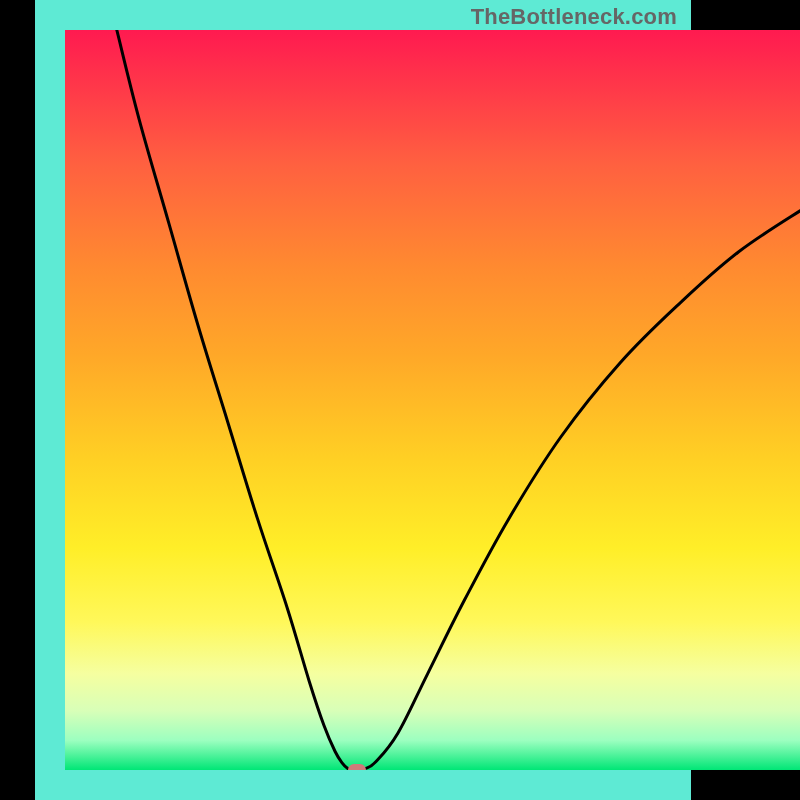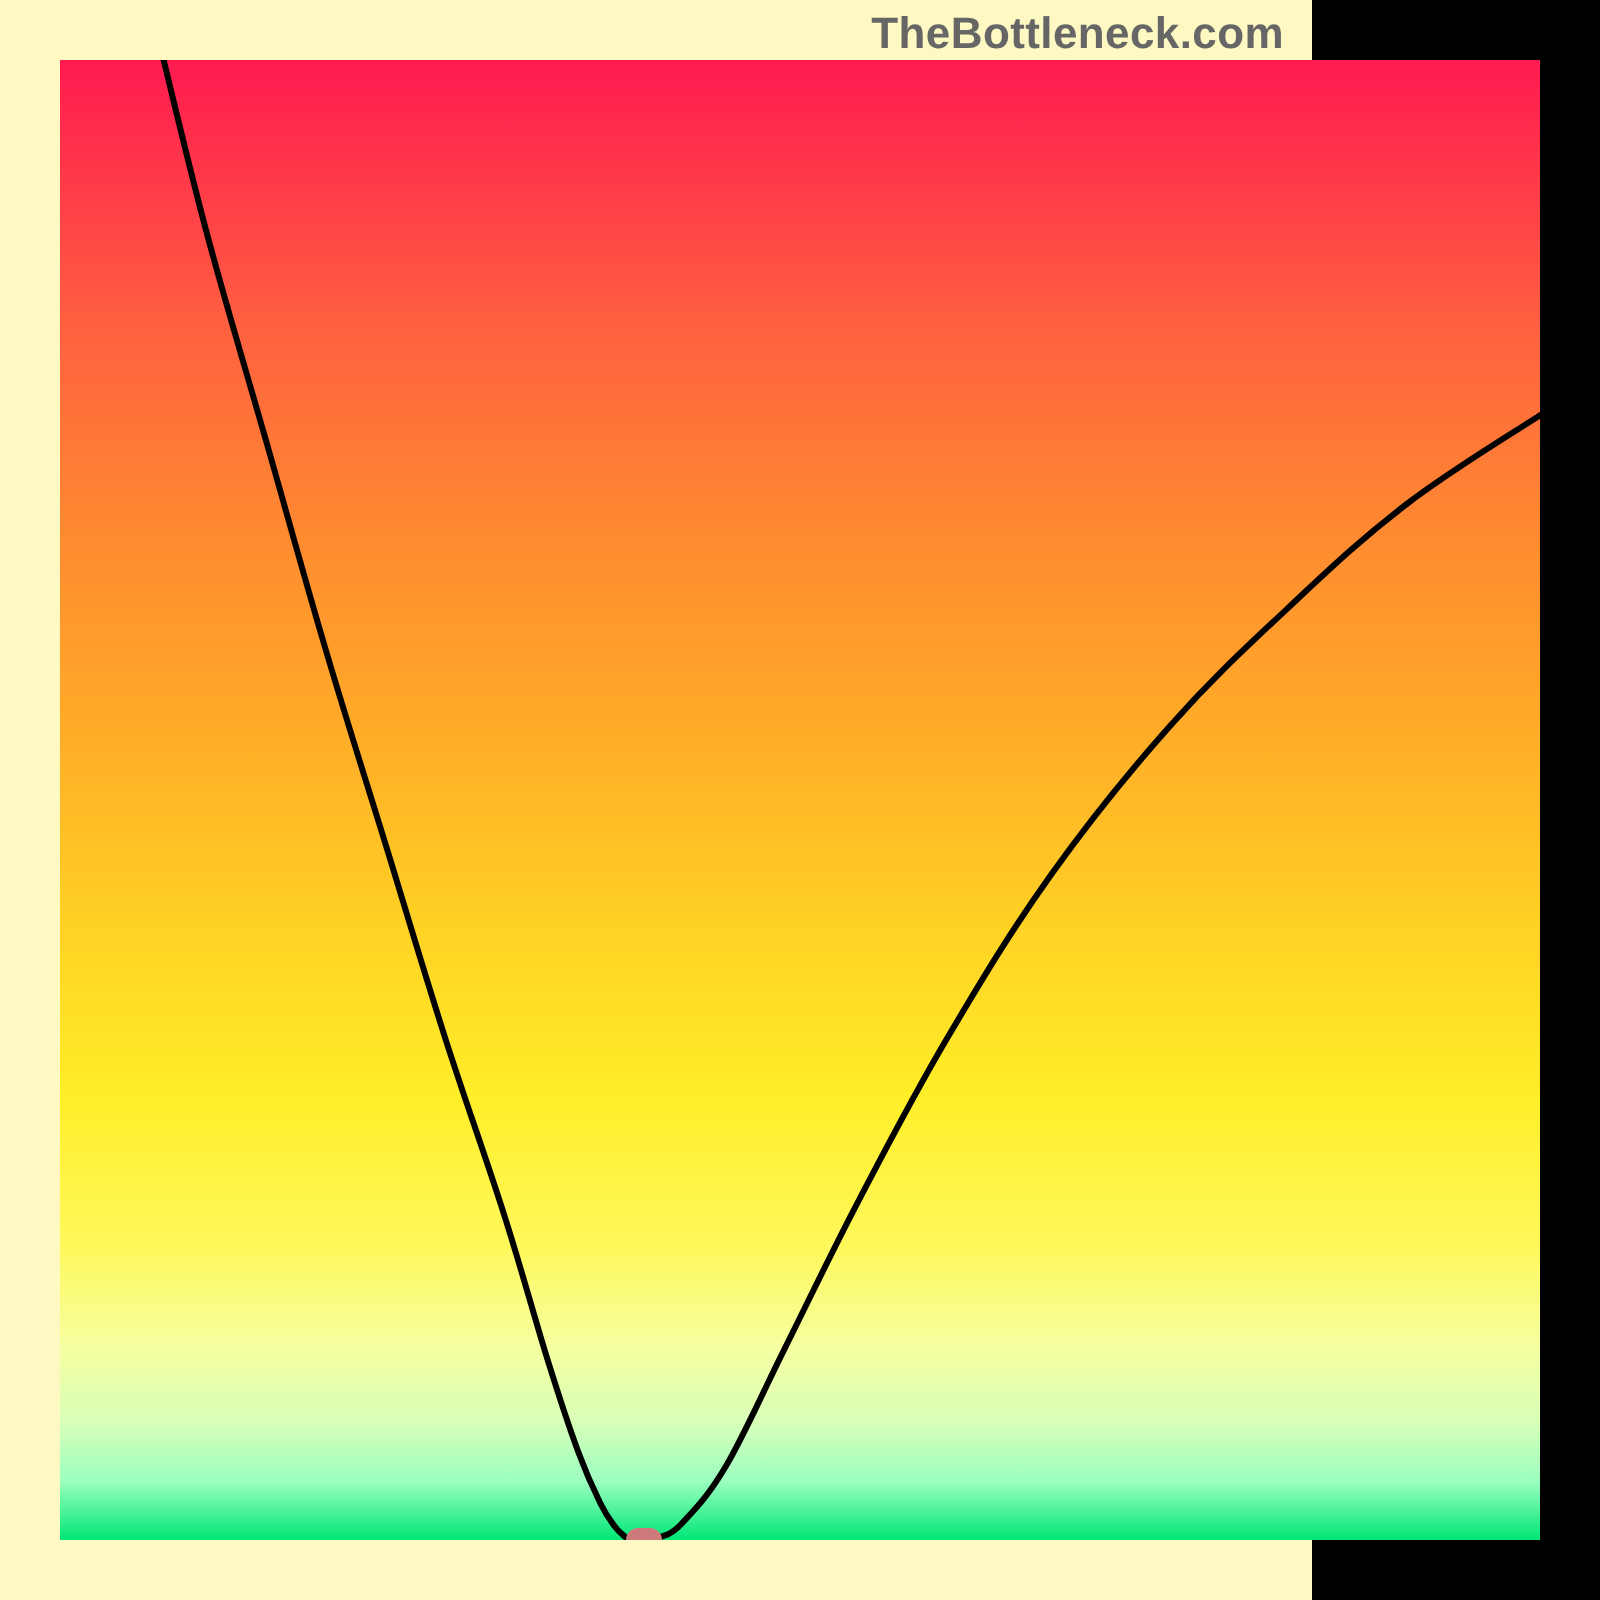--- a/index.html
+++ b/index.html
@@ -8,21 +8,22 @@
     width: 800px;
     height: 800px;
     overflow: hidden;
     background: #000;
     font-family: Arial, Helvetica, sans-serif;
   }
   .frame {
     position: relative;
     width: 656px;
     height: 800px;
-    background: #fef9c3;
+    background: #5eead4;
+    margin-left: 35px;
   }
   .watermark {
     position: absolute;
     top: 4px;
     right: 14px;
     color: #666;
     font-size: 22px;
     font-weight: 600;
     letter-spacing: 0.2px;
     user-select: none;

